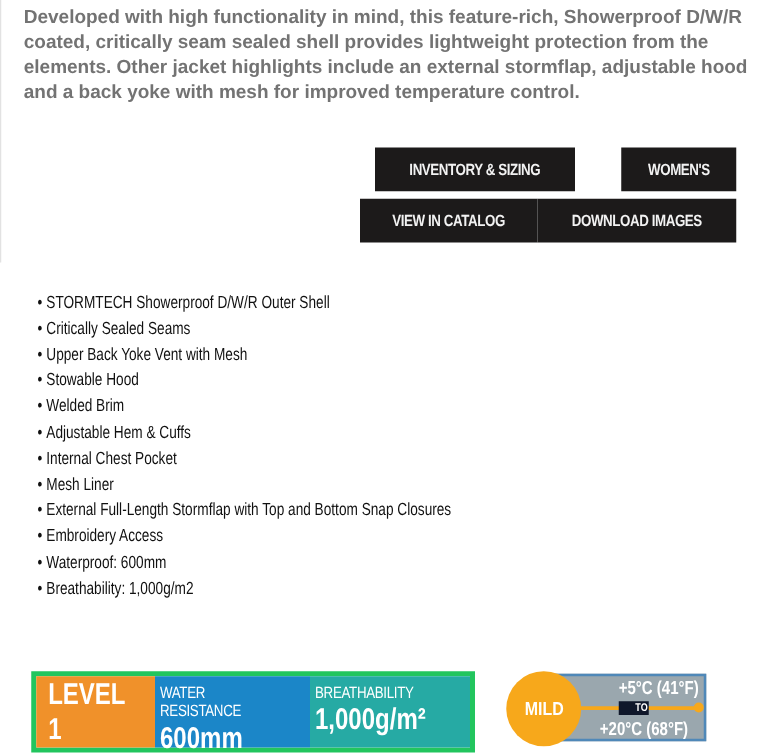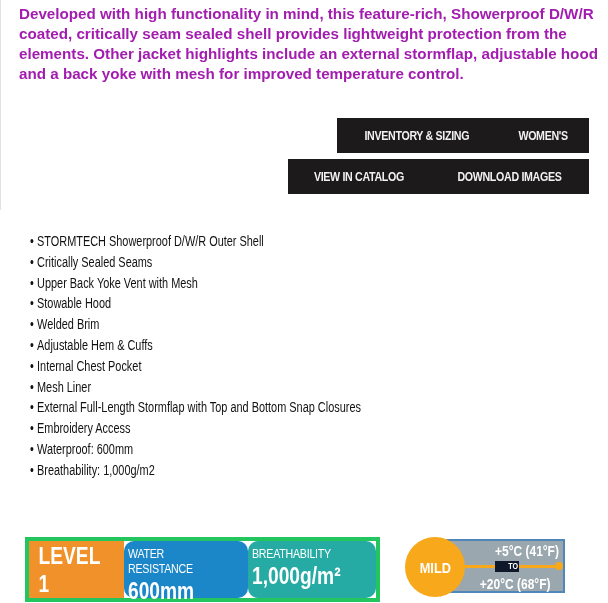--- a/index.html
+++ b/index.html
@@ -1,45 +1,45 @@
 <!DOCTYPE html>
 <html><head>
   <meta charset="utf-8">
   <style>
     html, body { margin: 0; padding: 0; background: #ffffff; }
     body { width: 608px; height: 603px; position: relative; overflow: hidden; }
     .left-rule { position: absolute; left: 0; top: 0; width: 1px; height: 210px; background: #e2e2e2; }
     .desc {
       position: absolute; left: 19px; top: 4px; width: 580px;
       font-family: "Liberation Sans", sans-serif; font-weight: bold;
-      font-size: 15.2px; line-height: 20px; color: #a21caf; margin: 0;
+      font-size: 15.2px; line-height: 20px; color: #737373; margin: 0;
     }
     .btn-row { position: absolute; right: 19px; display: flex; }
-    .btn-row.r1 { top: 118px; }
+    .btn-row.r1 { top: 118px; gap: 37px; }
     .btn-row.r2 { top: 159px; }
     .btn {
       background: #1c1a1a; color: #f2f2f2;
       font-family: "Liberation Sans", sans-serif; font-weight: bold;
       font-size: 13px; letter-spacing: -0.4px; transform-origin: center;
       height: 35px; line-height: 35px; padding: 0 16px; white-space: nowrap;
       cursor: pointer; display: inline-block;
     }
     .btn span { display: inline-block; transform: scaleX(0.82); }
     .features {
       position: absolute; left: 30px; top: 231px; margin: 0; padding: 0; list-style: none;
       font-family: "Liberation Sans", sans-serif; font-size: 14px; color: #111;
     }
     .features li { height: 20.8px; line-height: 20.8px; white-space: nowrap; }
     .features li span.txt { display: inline-block; transform: scaleX(0.78); transform-origin: left center; }
     .features li .bullet { display: inline-block; width: 9px; }
     .spec-bar { position: absolute; left: 25px; top: 537px; height: 57px; display: flex; border: 4px solid #22c55e; }
     .level { background: #f0912a; width: 95px; color: #fff; font-family: "Liberation Sans", sans-serif; font-weight: bold;
       font-size: 24px; display: flex; align-items: center; justify-content: center; }
     .level span { display: inline-block; transform: scaleX(0.8); }
-    .cell { color: #fff; font-family: "Liberation Sans", sans-serif; font-weight: bold; padding: 5px 0 0 4px; box-sizing: border-box; border-radius: 10px; }
+    .cell { color: #fff; font-family: "Liberation Sans", sans-serif; font-weight: bold; padding: 5px 0 0 4px; box-sizing: border-box; }
     .cell .lbl { font-size: 13px; display: block; transform: scaleX(0.82); transform-origin: left; letter-spacing: -0.3px; font-weight: normal; }
     .cell .val { font-size: 24px; display: block; transform: scaleX(0.8); transform-origin: left; margin-top: 1px; }
     .water { background: #1b86c8; width: 124px; }
     .breath { background: #26aaa4; width: 128px; }
     .temp { position: absolute; left: 405px; top: 537px; width: 162px; height: 60px; }
     .temp-band { position: absolute; left: 38px; top: 2px; width: 122px; height: 54px; background: #9aa7ae;
       border: 2px solid #4f88b8; box-sizing: border-box; }
     .temp-circle { position: absolute; left: 0; top: 0; width: 60px; height: 60px; border-radius: 50%; background: #f7a81b;
       color: #fff; font-family: "Liberation Sans", sans-serif; font-weight: bold; font-size: 15px;
       display: flex; align-items: center; justify-content: center; }

